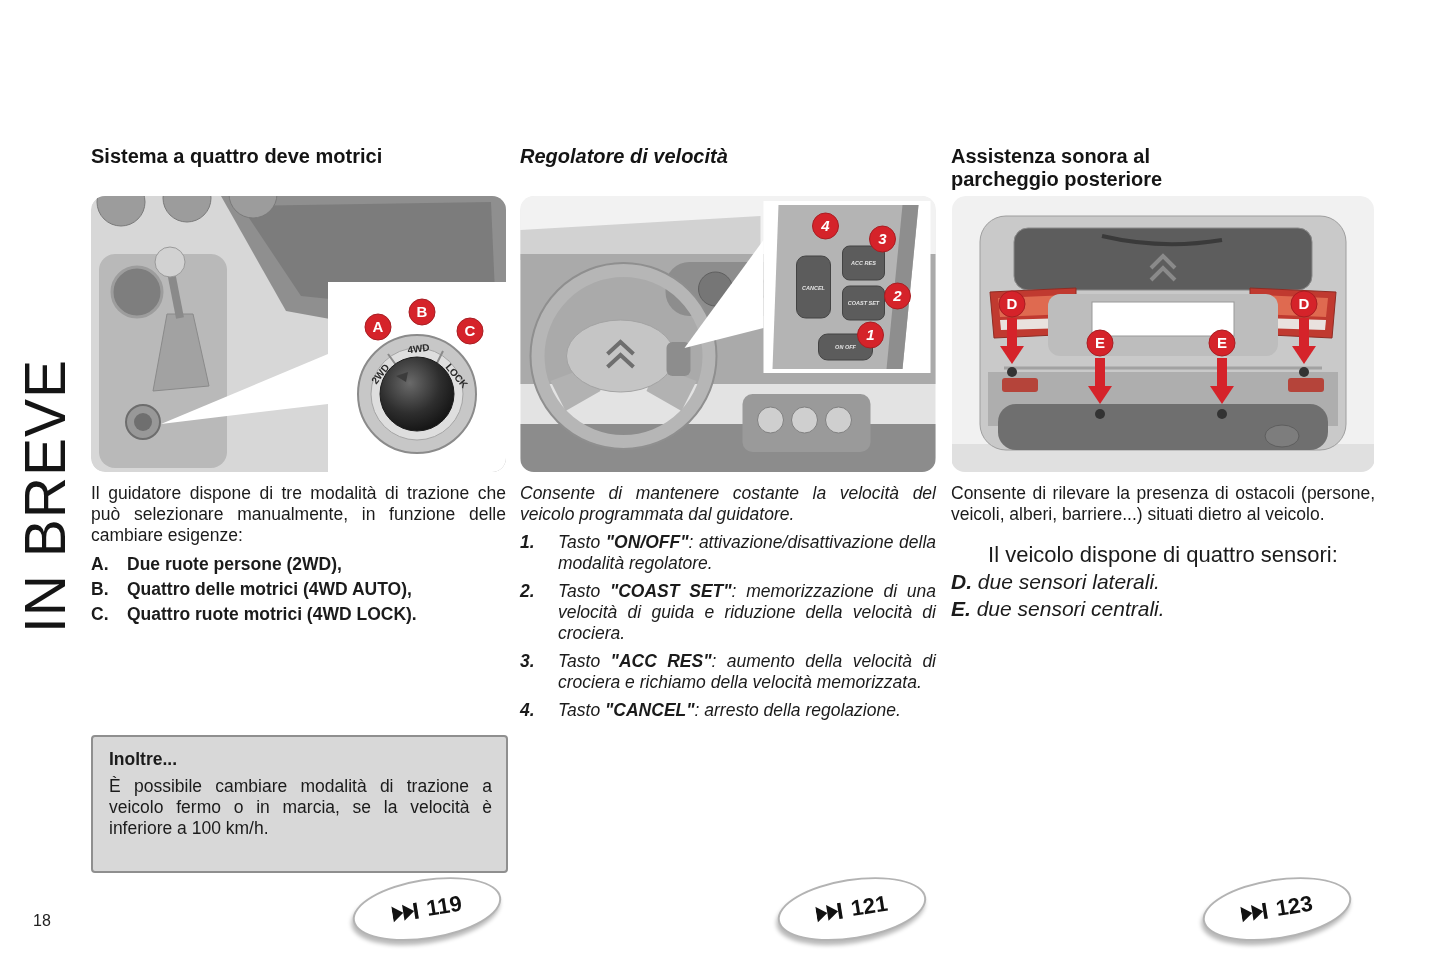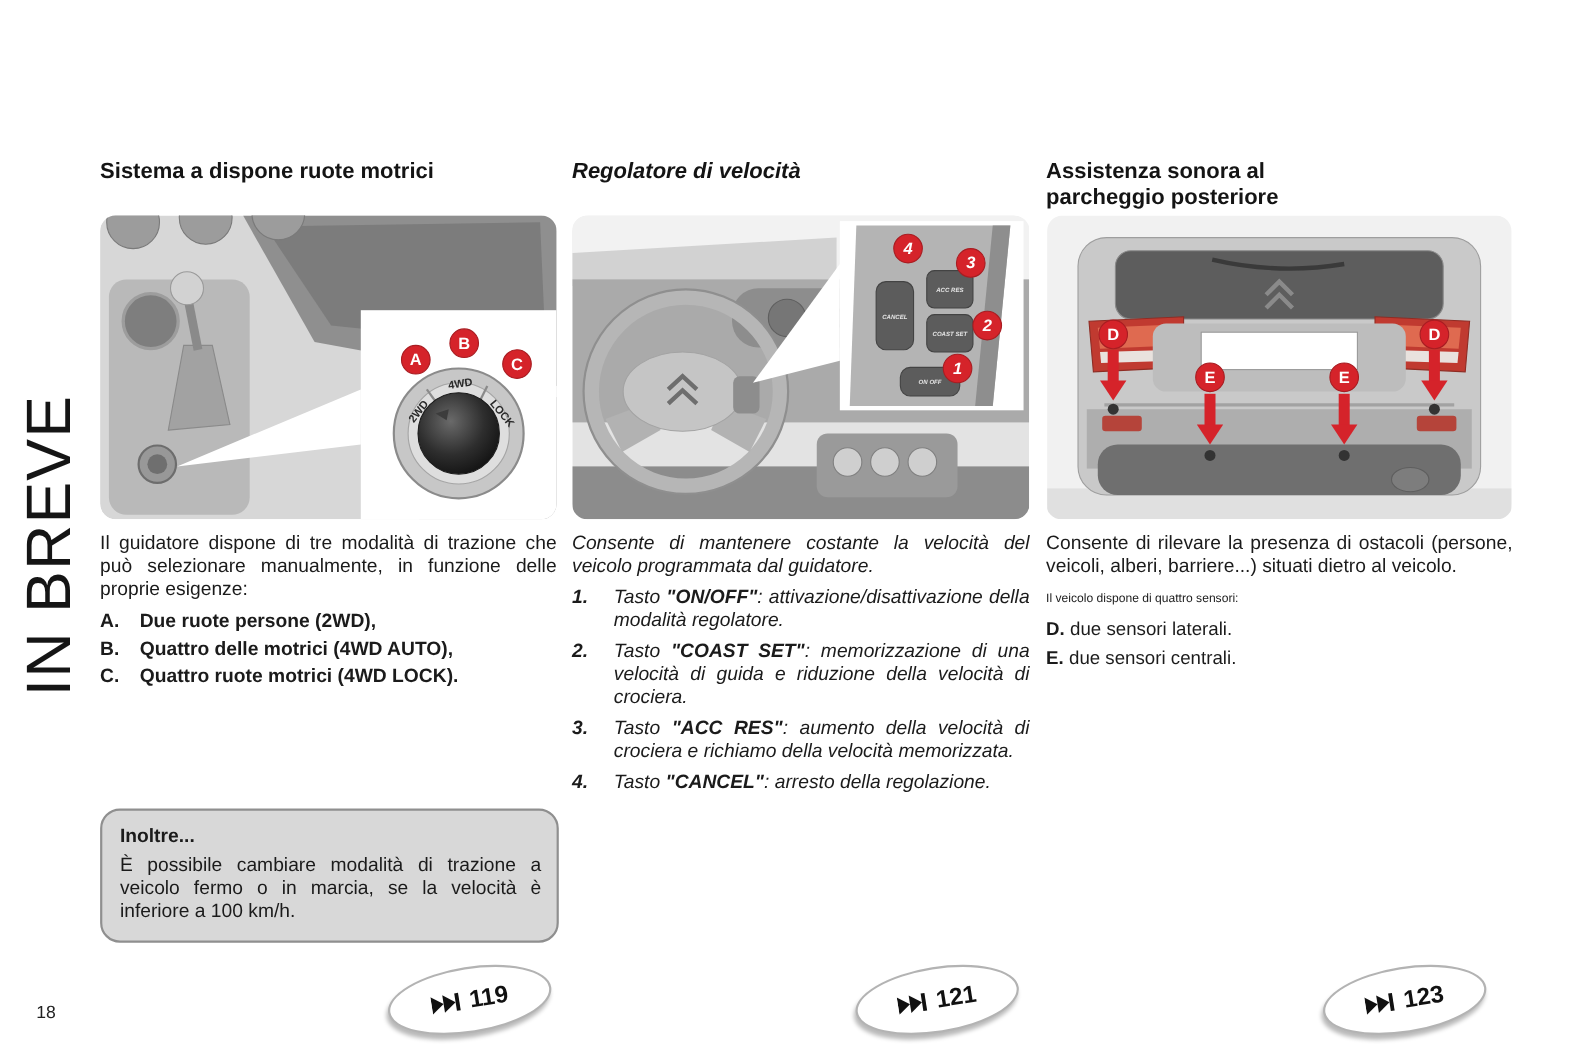--- a/index.html
+++ b/index.html
@@ -32,28 +32,28 @@
   .mode-item .key{width:36px; flex:none;}
 
   .cc-list{margin-top:6px;}
   .cc-item{display:flex; font-size:17.5px; line-height:21px; margin:7px 0;}
   .cc-item .num{width:38px; flex:none; font-weight:bold;}
   .cc-item .itm-body{flex:1; text-align:justify;}
   .btn-name{font-weight:bold;}
 
   .outro{margin-top:9px; font-size:17.5px; line-height:21px; text-align:justify;}
 
-  .sensors-line{margin-top:9px; font-size:11px; line-height:21px;}
-  .sensor-item{font-size:17px; line-height:21px; margin:6px 0;}
+  .sensors-line{margin-top:19px; font-size:22px; line-height:21px;text-align:center;}
+  .sensor-item{font-size:21px; line-height:21px; margin:6px 0;font-style:italic;}
   .sensor-item .key{font-weight:bold;}
 
   .note-box{
     position:absolute; left:0; top:590px; width:383px;
-    background:#d8d8d8; border:2px solid #8f8f8f; border-radius:18px;
-    padding:12px 14px 16px 16px;
+    background:#d8d8d8; border:2px solid #8f8f8f; border-radius:4px;
+    padding:12px 14px 32px 16px;
   }
   .note-title{font-weight:bold; font-size:17.5px; margin-bottom:6px;}
   .note-text{font-size:17.5px; line-height:21px; text-align:justify;}
 
   .page-number{position:absolute; left:33px; top:912px; font-size:16px; color:#222;}
 
   .ref-badge{
     position:absolute; width:146px; height:56px; background:#fff;
     border:2px solid #b3b3b3; border-radius:50%;
     box-shadow:-2px 4px 4px rgba(0,0,0,.28);
@@ -72,21 +72,21 @@
 </style>
 </head>
 <body>
 
 <div class="page">
 
   <div class="sidebar-label">IN BREVE</div>
 
 
   <div class="col col1">
-    <div class="col-heading">Sistema a dispone ruote motrici</div>
+    <div class="col-heading">Sistema a quattro deve motrici</div>
 
     <svg class="illustration" viewBox="0 0 415 276" xmlns="http://www.w3.org/2000/svg">
       <defs>
         <radialGradient id="knobGrad" cx="40%" cy="35%" r="75%">
           <stop offset="0%" stop-color="#6a6a6a"></stop>
             <stop offset="55%" stop-color="#2e2e2e"></stop>
             <stop offset="100%" stop-color="#0d0d0d"></stop>
         </radialGradient>
       </defs>
       <rect x="0" y="0" width="415" height="276" rx="14" fill="#d7d7d7"></rect>
@@ -121,21 +121,21 @@
       <g>
         <circle cx="331" cy="116" r="13" fill="#d5232a" stroke="#a81d22"></circle>
         <text class="badge-letter" x="331" y="121">B</text>
       </g>
       <g>
         <circle cx="379" cy="135" r="13" fill="#d5232a" stroke="#a81d22"></circle>
         <text class="badge-letter" x="379" y="140">C</text>
       </g>
     </svg>
 
-    <div class="body-text">Il guidatore dispone di tre modalità di trazione che può selezionare manualmente, in funzione delle proprie esigenze:</div>
+    <div class="body-text">Il guidatore dispone di tre modalità di trazione che può selezionare manualmente, in funzione delle cambiare esigenze:</div>
 
     <div class="mode-list">
       <div class="mode-item">
         <span class="key">A.</span>
         <span>Due ruote persone (2WD),</span>
       </div>
       <div class="mode-item">
         <span class="key">B.</span>
         <span>Quattro delle motrici (4WD AUTO),</span>
       </div>

